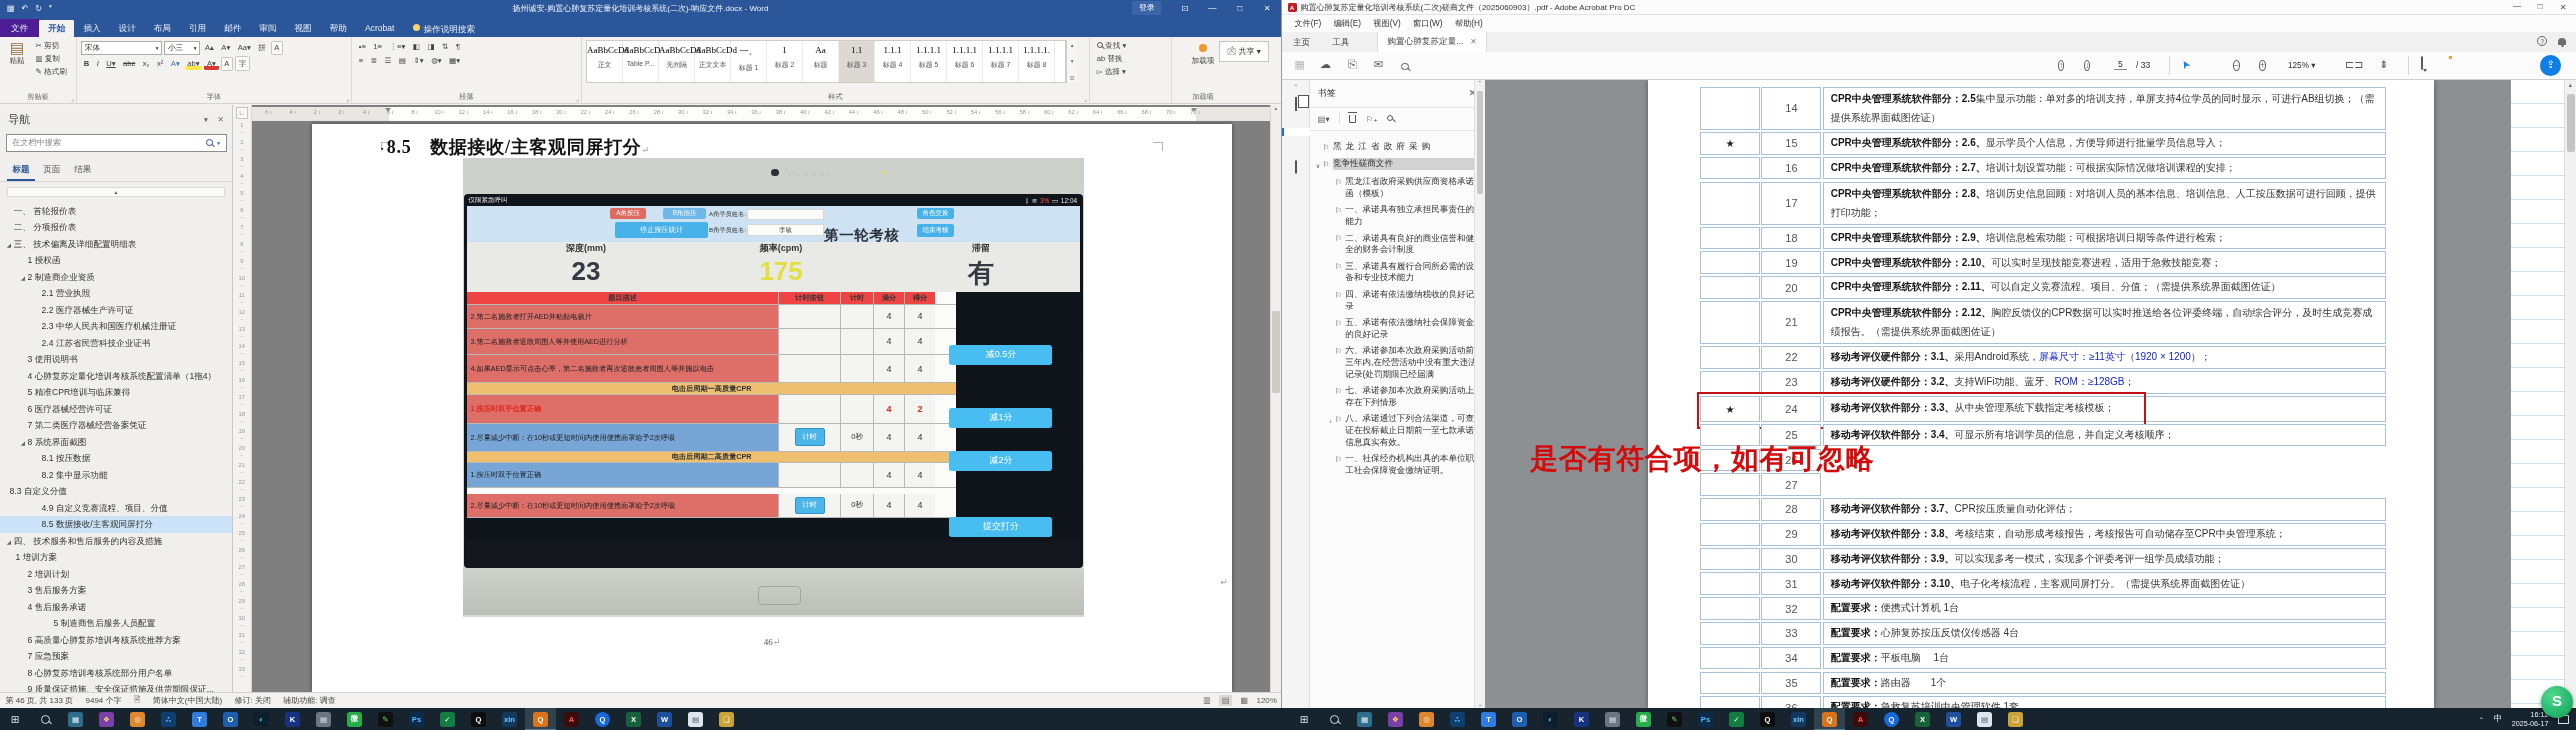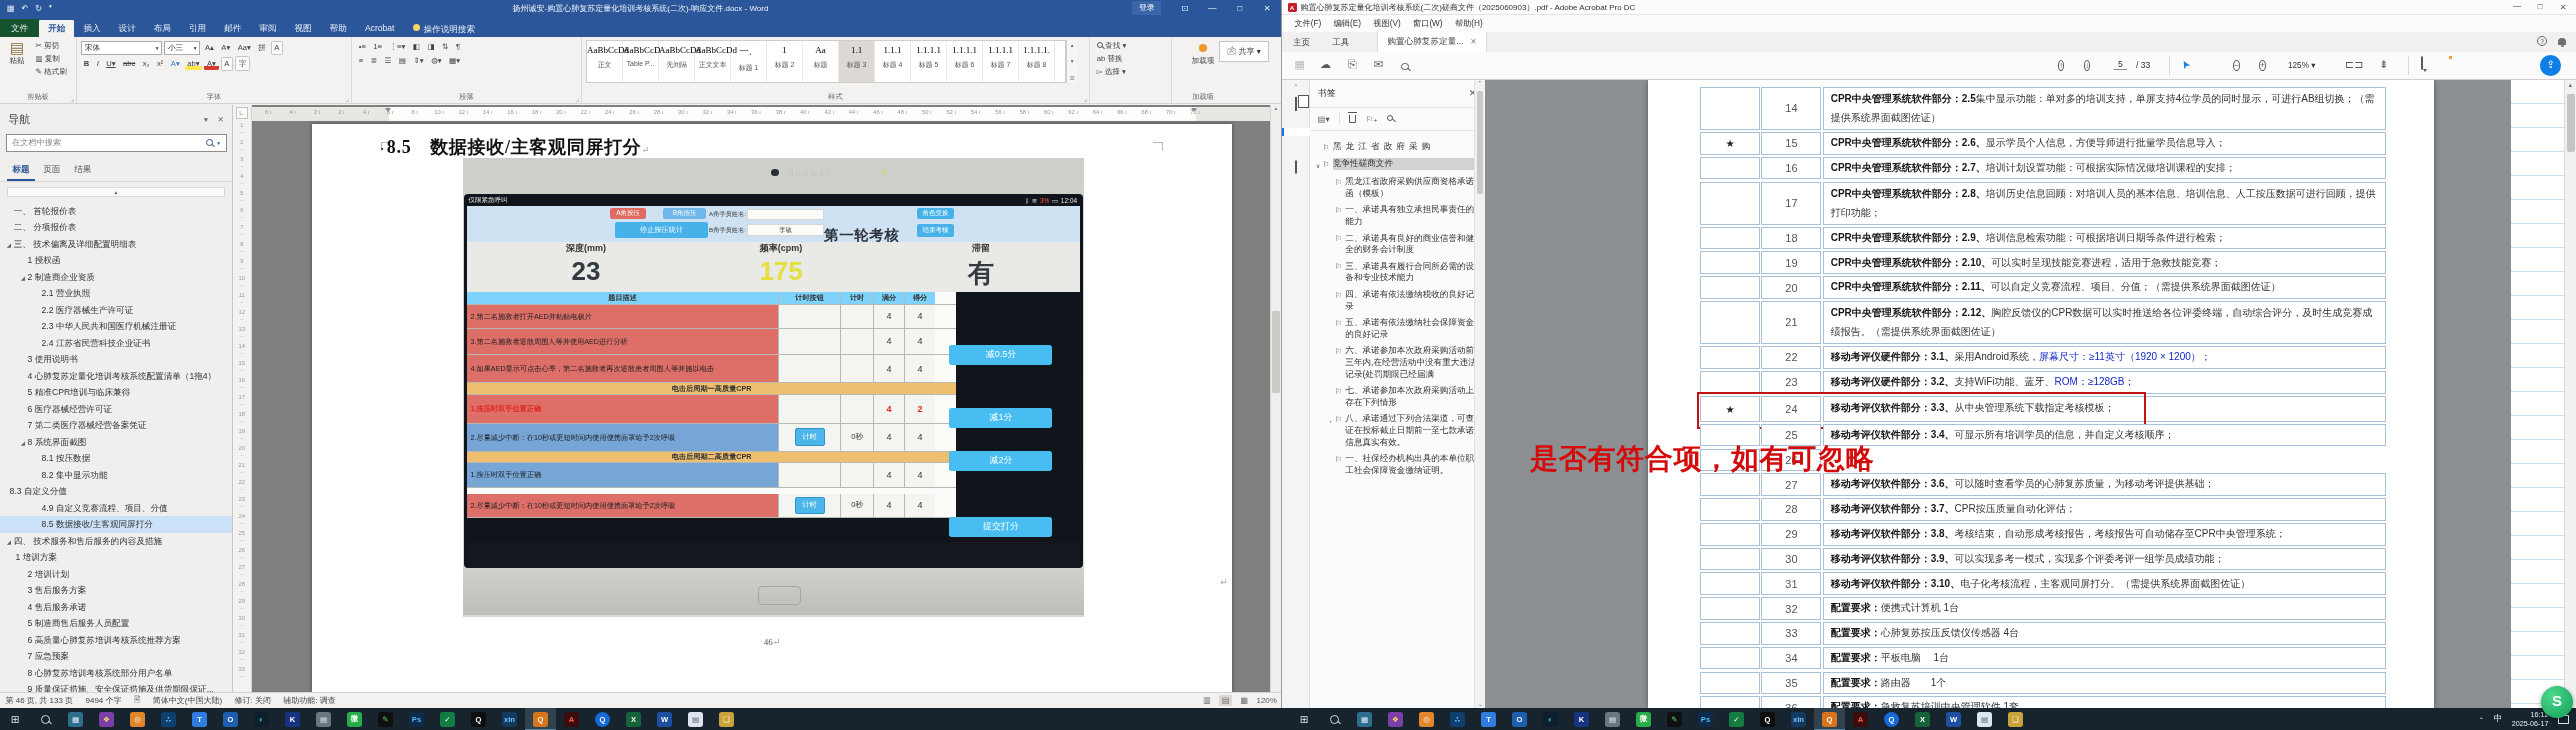--- a/index.html
+++ b/index.html
@@ -8,21 +8,21 @@
 
 #word{position:absolute;left:0;top:0;width:1281px;height:708px;background:#f3f2f1;overflow:hidden}
 .w-title{position:absolute;left:0;top:0;right:0;height:16.5px;background:#2b579a;color:#fff;font-size:8px;display:flex;align-items:center}
 .w-qat{display:flex;gap:6.9px;padding-left:6.9px;color:#e8eef7;font-size:8.2px}
 .w-title .ttl{position:absolute;left:0;right:0;text-align:center;pointer-events:none;font-size:8px;color:#f0f4fa}
 .w-wc{position:absolute;right:0;top:0;height:16.5px;display:flex;align-items:center}
 .w-wc .wcb{width:27.5px;text-align:center;font-size:8.2px;color:#e9eef6}
 .w-signin{font-size:7.6px;padding:2.1px 6.9px;background:#3a66a8;border-radius:0.7px;margin-right:9.6px}
 .w-menu{position:absolute;left:0;top:16.5px;right:0;height:20.6px;background:#2b579a;display:flex;align-items:flex-end}
 .w-tab{color:#e9eef6;font-size:8.6px;padding:4.1px 9px;line-height:1}
-.w-tab.file{background:#14532d;padding:4.8px 11px}
+.w-tab.file{background:#4c1d95;padding:4.8px 11px}
 .w-tab.on{background:#f3f2f1;color:#2b579a;font-weight:bold;border-radius:1.4px 1.4px 0 0}
 .w-lamp{width:7.6px;height:7.6px;border-radius:50%;background:#f7d56a;display:inline-block;margin-right:3.4px}
 .w-ribbon{position:absolute;left:0;top:37px;right:0;height:67px;background:#f3f2f1;border-bottom:0.7px solid #d5d2cf;display:flex}
 .rgrp{position:relative;border-right:0.7px solid #dcd9d6;padding:2.7px 4.1px 11px 4.1px}
 .rgl{position:absolute;bottom:1.4px;left:0;right:0;text-align:center;font-size:7.2px;color:#696764}
 .rdl{position:absolute;bottom:1.4px;right:2.1px;font-size:6.2px;color:#8a8885}
 .rrow{display:flex;align-items:center;gap:2.1px;margin:1.4px 0}
 .rbtn{font-size:7.6px;color:#444;padding:1.4px 2.7px;border-radius:1.4px;background:transparent;white-space:nowrap}
 .rbtn.box{border:0.7px solid #c8c5c2;background:#fbfaf9}
 .combo{background:#fff;border:0.7px solid #aeaba8;font-size:7.6px;color:#333;padding:0.7px 2.7px;display:flex;justify-content:space-between;align-items:center}
@@ -98,21 +98,21 @@
 .mlab{font-size:9px;font-weight:bold;color:#333}
 .mval{font-size:26px;color:#343a42;margin-top:1.4px;font-weight:bold}
 .scr-table{position:absolute;left:2.7px;top:98px;width:489px;background:#fbfbf9}
 .trow{display:flex;border-bottom:0.7px solid #b8b8b4}
 .tcell{border-right:0.7px solid #b8b8b4;display:flex;align-items:center}
 .tc-desc{width:312px;padding-left:3.4px;font-size:7.2px;color:#222;line-height:1.25}
 .tc-btn{width:62px;justify-content:center}
 .tc-tm{width:33px;justify-content:center;font-size:7.6px;color:#333}
 .tc-f{width:31px;justify-content:center;font-size:9px;color:#333}
 .tc-g{width:30px;justify-content:center;font-size:9px;color:#333;border-right:none}
-.trow.hd .tcell{background:#7dd3fc;font-size:7.2px;font-weight:bold;color:#333;justify-content:center}
+.trow.hd .tcell{background:#ef4444;font-size:7.2px;font-weight:bold;color:#333;justify-content:center}
 .trow.hd .tc-desc{justify-content:center;padding-left:0}
 .trow.red .tc-desc{background:#dd6e68}
 .trow.blue .tc-desc{background:#76a5d6}
 .trow.banner{background:#edbf6f;justify-content:center;font-size:7.2px;font-weight:bold;color:#333}
 .trow .numcell{background:#f4f4f1}
 .redtxt{color:#e0281e!important;font-weight:bold}
 .timerbtn{background:#4cb5ea;color:#fff;font-size:7.2px;padding:2.7px 6.9px;border-radius:2.1px;border:0.7px solid #2d93c8}
 .side-btn{position:absolute;left:485px;width:103px;height:20px;background:#47bdf2;color:#fff;font-size:9px;display:flex;align-items:center;justify-content:center;border-radius:2.7px}
 .scr-dark{position:absolute;left:2.7px;bottom:0;right:2.7px;height:25.4px;background:#14171d}
 .ph-base{position:absolute;left:0;top:410px;right:0;height:47px;background:linear-gradient(180deg,#cfd2cb,#bcbfb8)}
@@ -506,21 +506,21 @@
           <span>2 培训计划</span>
         </div>
         <div class="nitem" style="padding-left: 18px;">
           <span class="arr"></span>
           <span>3 售后服务方案</span>
         </div>
         <div class="nitem" style="padding-left: 18px;">
           <span class="arr"></span>
           <span>4 售后服务承诺</span>
         </div>
-        <div class="nitem" style="padding-left: 18px;">
+        <div class="nitem" style="padding-left: 36px; margin-left: 8px;">
           <span class="arr"></span>
           <span>5 制造商售后服务人员配置</span>
         </div>
         <div class="nitem" style="padding-left: 18px;">
           <span class="arr"></span>
           <span>6 高质量心肺复苏培训考核系统推荐方案</span>
         </div>
         <div class="nitem" style="padding-left: 18px;">
           <span class="arr"></span>
           <span>7 应急预案</span>
@@ -1089,23 +1089,20 @@
                 <span><b>移动考评仪软件部分：3.4、</b>可显示所有培训学员的信息，并自定义考核顺序；</span>
               </div>
             </div>
             <div class="prow pr-s">
               <div class="pcell pc-star"></div>
               <div class="pcell pc-num">26</div>
             </div>
             <div class="prow pr-s">
               <div class="pcell pc-star"></div>
               <div class="pcell pc-num">27</div>
-              <div class="pcell pc-desc">
-                <span><b>移动考评仪软件部分：3.6、</b>可以随时查看学员的心肺复苏质量，为移动考评提供基础；</span>
-              </div>
             </div>
             <div class="prow pr-s">
               <div class="pcell pc-star"></div>
               <div class="pcell pc-num">28</div>
               <div class="pcell pc-desc">
                 <span><b>移动考评仪软件部分：3.7、</b>CPR按压质量自动化评估；</span>
               </div>
             </div>
             <div class="prow pr-s">
               <div class="pcell pc-star"></div>

